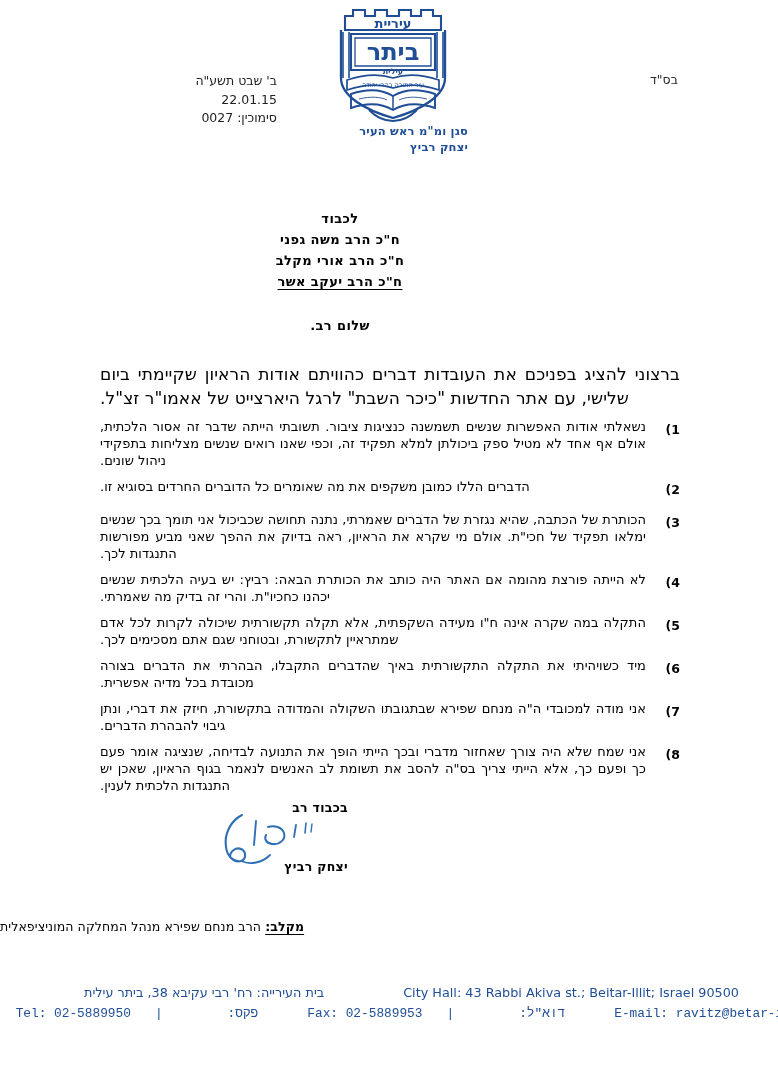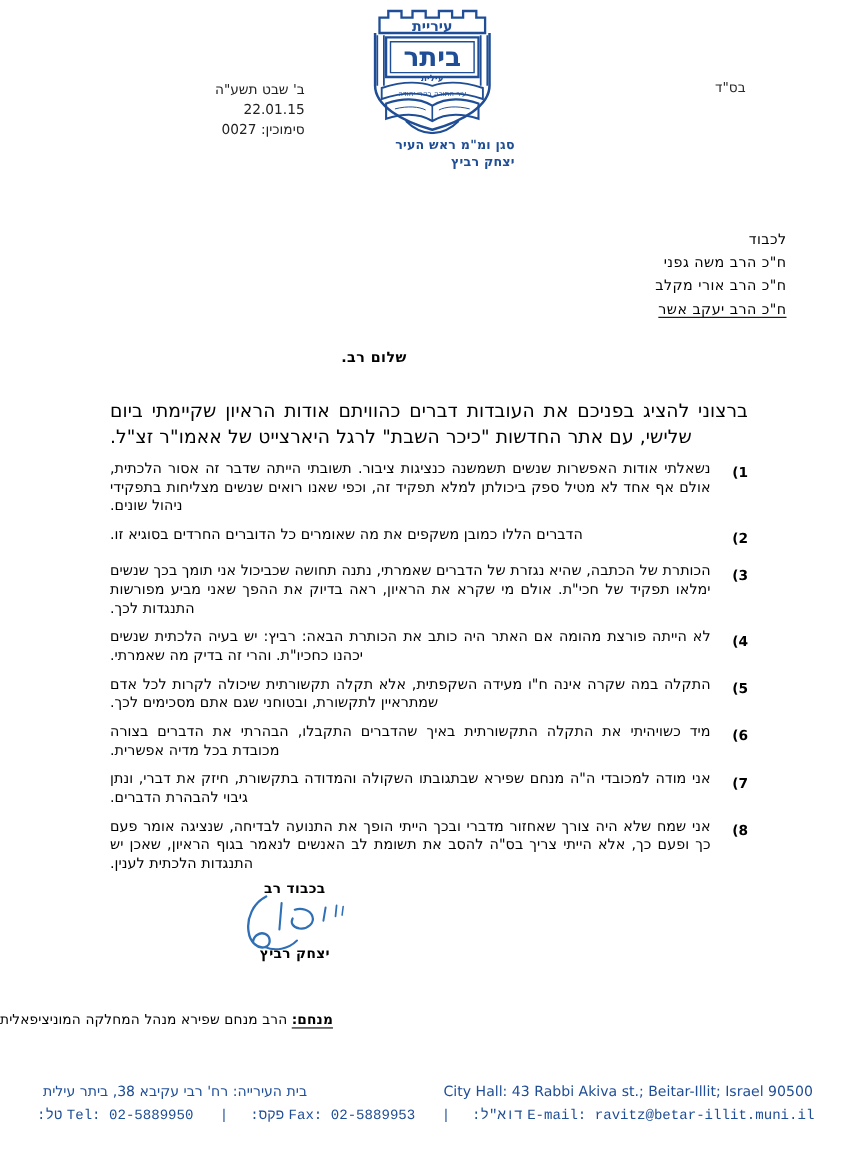--- a/index.html
+++ b/index.html
@@ -81,27 +81,26 @@
     left: 0;
     width: 778px;
     direction: rtl;
   }
 
   .addressee {
     position: absolute;
     top: 208px;
     left: 0;
     width: 680px;
-    text-align: right;
+    text-align: center;
     direction: rtl;
     font-size: 13px;
-    font-weight: normal;
+    font-weight: bold;
     line-height: 21px;
     letter-spacing: 0.4px;
-    padding-left: 35px;
   }
   .addressee .ln { display: block; }
   .addressee .ln.underline {
     text-decoration: underline;
     text-underline-offset: 3px;
   }
 
   .greeting {
     position: absolute;
     top: 318px;
@@ -158,21 +157,20 @@
     text-align-last: left;
     letter-spacing: 0.05px;
   }
 
   
   .sig {
     position: absolute;
     top: 800px;
     left: 188px;
     width: 160px;
-    text-align: center;
     direction: rtl;
   }
   .sig-top {
     font-size: 12.5px;
     font-weight: bold;
     letter-spacing: 0.3px;
   }
   .sig-img { display: block; margin: -4px auto -10px; }
   .sig-name {
     font-size: 12.5px;
@@ -222,21 +220,21 @@
     margin: 6px auto 0;
     display: flex;
     flex-direction: row-reverse;
     justify-content: center;
     align-items: flex-start;
     font-size: 12.8px;
     white-space: nowrap;
     gap: 4px;
     font-family: Liberation Mono, monospace;
   }
-  .fseg { white-space: nowrap; }
+  .fseg { white-space: nowrap; margin-left: 45px; }
   .fsep {
     padding: 0 16px;
     color: #1f4e96;
   }
   .ltr { direction: ltr; unicode-bidi: isolate; }
   .rtl { direction: rtl; unicode-bidi: isolate; }
 </style>
 </head>
 <body>
 
@@ -347,21 +345,21 @@
           <path d="M88 14 L86 26" stroke-width="1.8"></path>
           <path d="M98 12 L97 22" stroke-width="1.6"></path>
           <path d="M104 13 L103 21" stroke-width="1.4"></path>
           <path d="M33 50 C42 54 54 52 62 44" stroke-width="1.8"></path>
         </g>
       </svg>
       <div class="sig-name">יצחק רביץ</div>
     </div>
 
     <div class="cc">
-      <span class="cc-label">מנחם:</span>
+      <span class="cc-label">מקלב:</span>
       <span>הרב מנחם שפירא מנהל המחלקה המוניציפאלית</span>
     </div>
   </div>
 
   <div class="footer">
     <div class="footer-line1">
       <span class="fseg rtl">בית העירייה: רח' רבי עקיבא 38, ביתר עילית</span>
       <span class="fseg ltr">City Hall: 43 Rabbi Akiva st.;  Beitar-Illit;  Israel  90500</span>
     </div>
     <div class="footer-line2">

